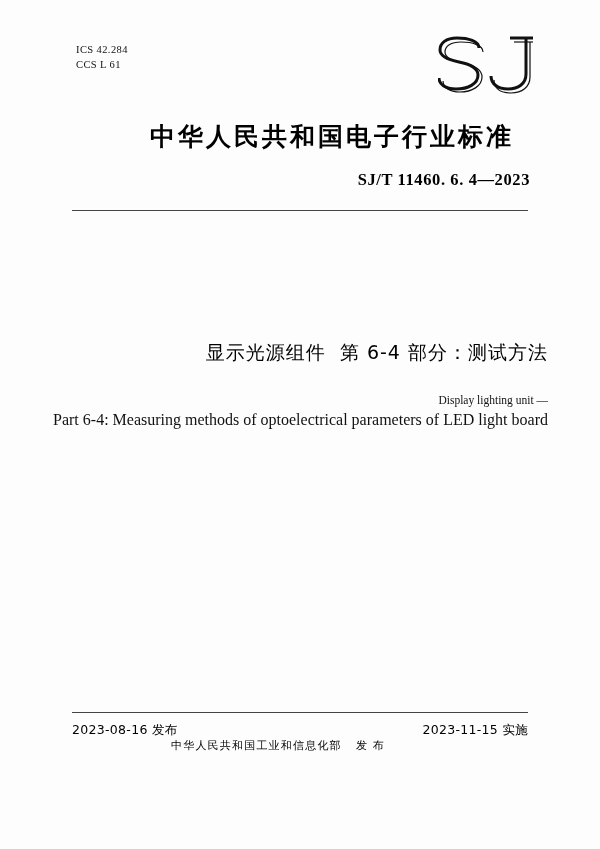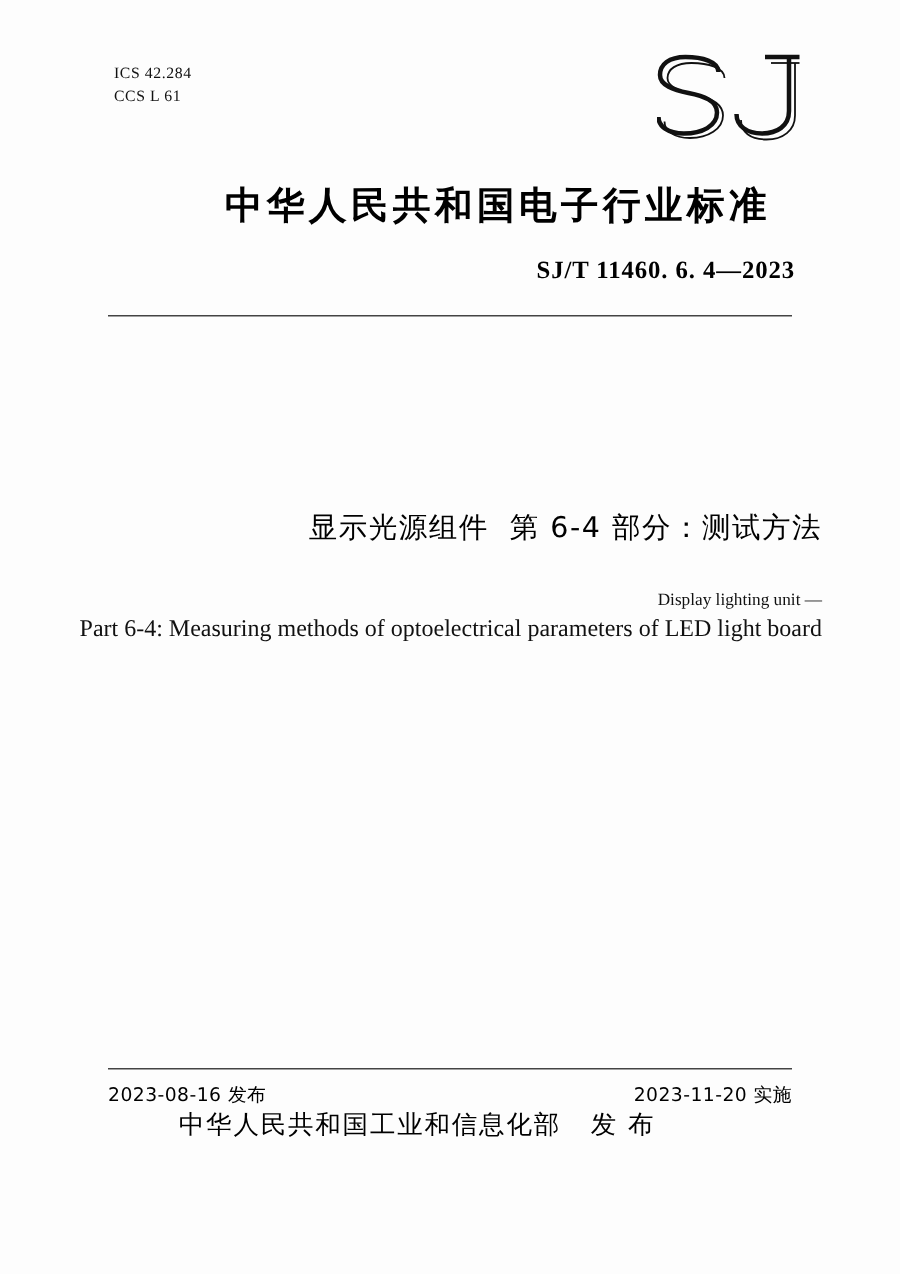--- a/index.html
+++ b/index.html
@@ -135,21 +135,21 @@
     height: 0;
     border-top: 1.6px solid #444;
   }
   .publisher {
     position: absolute;
     left: 0;
     top: 738px;
     width: 556px;
     text-align: center;
     font-family: "DejaVu Sans", sans-serif;
-    font-size: 17px;
+    font-size: 11px;
     letter-spacing: 1.2px;
     color: #000;
     white-space: pre;
   }
 </style>
 </head>
 <body>
 
 <div class="page">
 
@@ -182,20 +182,20 @@
   <div class="rule-top"></div>
 
   <div class="doc-title">
     <div class="cn1">显示光源组件  第 6-4 部分：测试方法</div>
     <div class="en1">Display lighting unit —</div>
     <div class="en2">Part 6-4: Measuring methods of optoelectrical parameters of LED light board</div>
   </div>
 
   <div class="date-row">
     <span>2023-08-16 发布</span>
-    <span>2023-11-20 实施</span>
+    <span>2023-11-15 实施</span>
   </div>
 
   <div class="rule-bottom"></div>
 
   <div class="publisher">中华人民共和国工业和信息化部   发 布</div>
 
 </div>
 
 </body></html>

